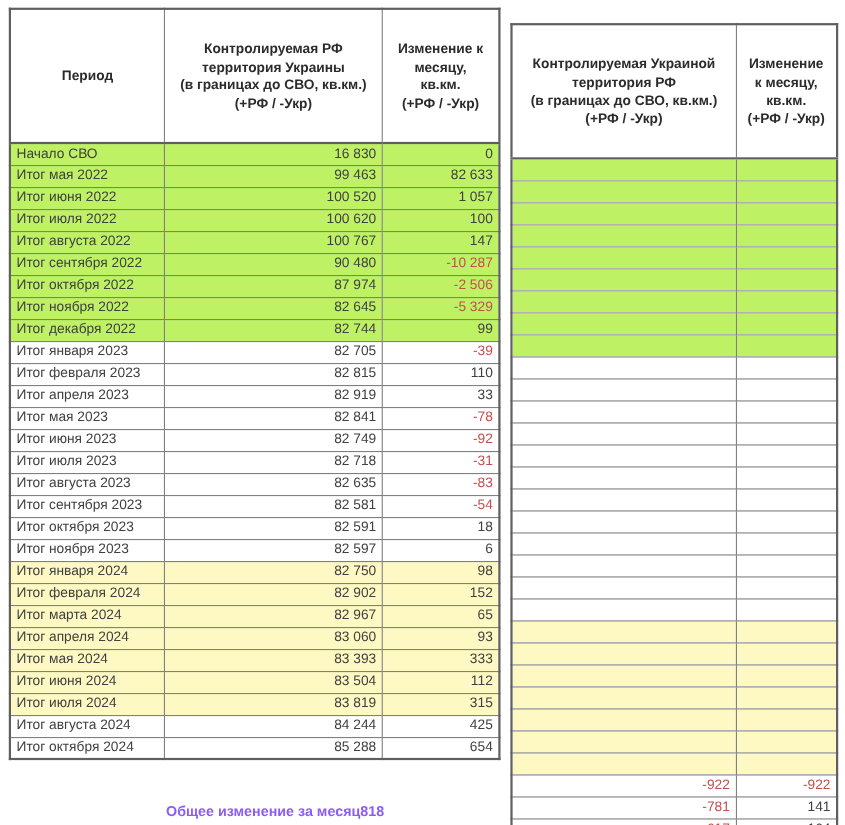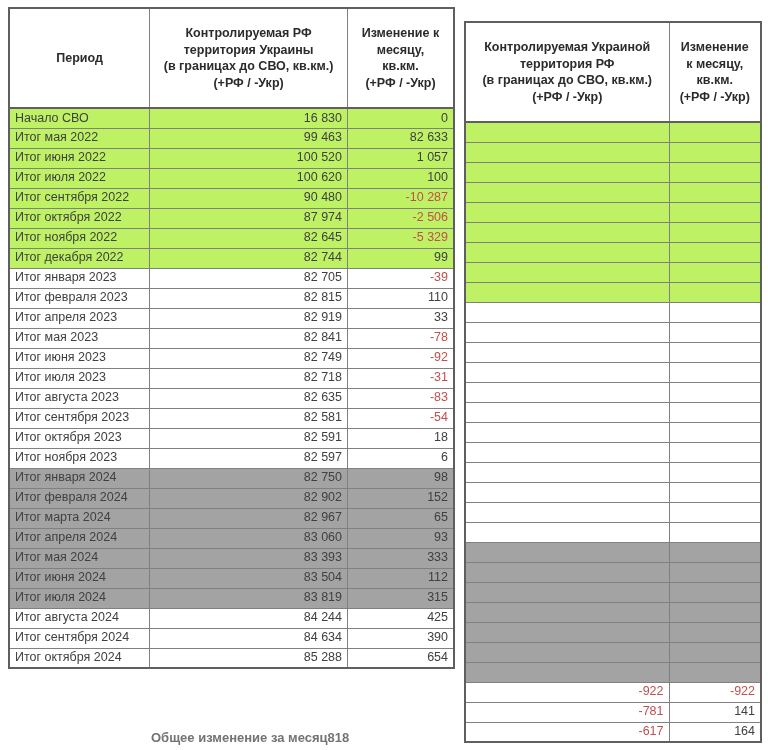--- a/index.html
+++ b/index.html
@@ -50,56 +50,56 @@
     overflow: hidden;
     white-space: nowrap;
   }
 
   
   table.grid thead th {
     background: #ffffff;
     font-weight: bold;
     text-align: center;
     vertical-align: middle;
-    height: 100px;
+    height: 122px;
     font-size: 12.5px;
     line-height: 1.32;
     white-space: normal;
     color: #2b2b2b;
     border-bottom: 2px solid #5f5f5f;
   }
   .hdr-line { display: block; }
 
   
   table.grid tbody td {
     vertical-align: middle;
     color: #404040;
   }
   td.c-period { text-align: left;  padding-left: 5px; }
   td.c-num    { text-align: right; padding-right: 6px; }
   td.c-blank  { text-align: right; padding-right: 6px; }
 
   tr.shade-dark  td { background: #bef264; }
-  tr.shade-light td { background: #a3a3a3; }
+  tr.shade-light td { background: #fef9c3; }
   tr.shade-none  td { background: #ffffff; }
 
   .neg { color: #c0504d; }
 
   
   #footer-summary {
     position: absolute;
     left: 8px;
     top: 726px;
     width: 447px;
     height: 22px;
     display: flex;
     align-items: center;
     font-size: 13px;
     font-weight: bold;
-    color: #737373;
+    color: #8b5cf6;
   }
   #footer-label {
     flex: 0 0 auto;
     margin-left: 143px;
   }
   #footer-value {
     flex: 0 0 auto;
   }
 </style>
 </head>
@@ -148,20 +148,25 @@
             <td class="c-period">Итог июня 2022</td>
             <td class="c-num">100 520</td>
             <td class="c-num">1 057</td>
           </tr>
           <tr class="shade-dark">
             <td class="c-period">Итог июля 2022</td>
             <td class="c-num">100 620</td>
             <td class="c-num">100</td>
           </tr>
           <tr class="shade-dark">
+            <td class="c-period">Итог августа 2022</td>
+            <td class="c-num">100 767</td>
+            <td class="c-num">147</td>
+          </tr>
+          <tr class="shade-dark">
             <td class="c-period">Итог сентября 2022</td>
             <td class="c-num">90 480</td>
             <td class="c-num"><span class="neg">-10 287</span></td>
           </tr>
           <tr class="shade-dark">
             <td class="c-period">Итог октября 2022</td>
             <td class="c-num">87 974</td>
             <td class="c-num"><span class="neg">-2 506</span></td>
           </tr>
           <tr class="shade-dark">
@@ -256,25 +261,20 @@
           </tr>
           <tr class="shade-light">
             <td class="c-period">Итог июля 2024</td>
             <td class="c-num">83 819</td>
             <td class="c-num">315</td>
           </tr>
           <tr class="shade-none">
             <td class="c-period">Итог августа 2024</td>
             <td class="c-num">84 244</td>
             <td class="c-num">425</td>
-          </tr>
-          <tr class="shade-none">
-            <td class="c-period">Итог сентября 2024</td>
-            <td class="c-num">84 634</td>
-            <td class="c-num">390</td>
           </tr>
           <tr class="shade-none">
             <td class="c-period">Итог октября 2024</td>
             <td class="c-num">85 288</td>
             <td class="c-num">654</td>
           </tr>
         </tbody>
     </table>
   </div>
 

